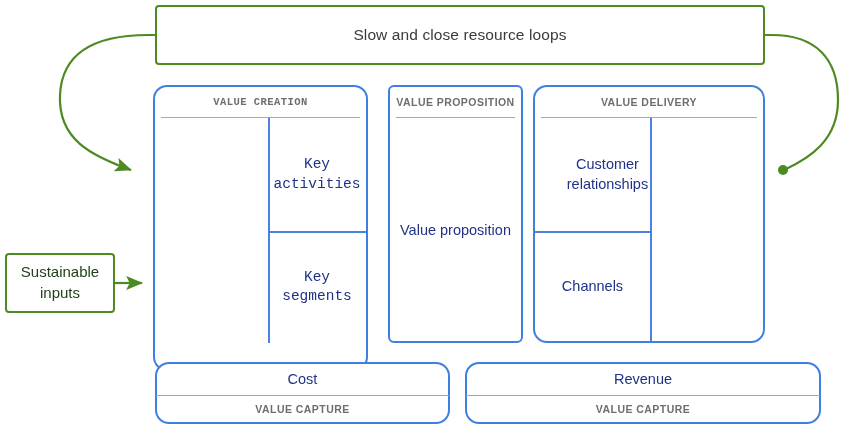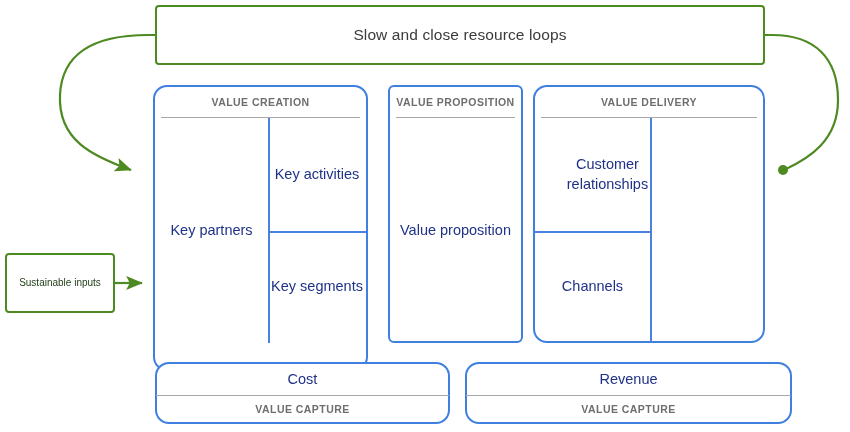--- a/index.html
+++ b/index.html
@@ -46,21 +46,21 @@
 
   
   .inputs-box {
     display: flex;
     align-items: center;
     justify-content: center;
     text-align: center;
   }
   .inputs-label {
     color: #22401A;
-    font-size: 10px;
+    font-size: 15px;
     line-height: 1.38;
   }
 
   
   .section-header {
     position: absolute;
     left: 0;
     right: 0;
     top: 0;
     height: 30px;
@@ -155,33 +155,30 @@
 <div id="canvas">
 
   <div class="rbox green-box loop-banner" style="left:155px; top:5px; width:610px; height:60px;">
     <span class="loop-banner-label">Slow and close resource loops</span>
   </div>
 
   <div class="rbox green-box inputs-box" style="left:5px; top:253px; width:110px; height:60px;">
     <span class="inputs-label">Sustainable inputs</span>
   </div>
 
-  <div class="rbox blue-box" style="left:153px; top:85px; width:215px; height:286px;">
+  <div class="rbox blue-box" style="left:153px; top:85px; width:215px; height:286px;font-family:Liberation Mono, monospace;">
 
     <div class="section-header">
       <span class="section-header-label">VALUE CREATION</span>
     </div>
     <div class="hrule" style="left:6px; right:6px; top:30px;"></div>
 
     <div class="vdiv" style="left:113px; top:31px; height:225px;"></div>
     <div class="hdiv" style="left:113px; right:0px; top:144px;"></div>
 
-    <div class="cell" style="left:0px; top:31px; width:113px; height:225px;">
-      <span class="cell-label">Key partners</span>
-    </div>
     <div class="cell" style="left:113px; top:31px; right:0px; height:113px;">
       <span class="cell-label">Key activities</span>
     </div>
     <div class="cell" style="left:113px; top:144px; right:0px; height:112px;">
       <span class="cell-label">Key segments</span>
     </div>
   </div>
 
   <div class="rbox blue-box" style="left:388px; top:85px; width:135px; height:258px;border-radius:6px;">
 
@@ -216,21 +213,21 @@
   <div class="rbox blue-box" style="left:155px; top:362px; width:295px; height:62px;">
     <div class="capture-title">
       <span class="capture-title-label">Cost</span>
     </div>
     <div class="hrule" style="left:-1px; right:-1px; top:31px;"></div>
     <div class="capture-sub">
       <span class="capture-sub-label">VALUE CAPTURE</span>
     </div>
   </div>
 
-  <div class="rbox blue-box" style="left:465px; top:362px; width:327px; height:62px;">
+  <div class="rbox blue-box" style="left:465px; top:362px; width:356px; height:62px;">
     <div class="capture-title">
       <span class="capture-title-label">Revenue</span>
     </div>
     <div class="hrule" style="left:-1px; right:-1px; top:31px;"></div>
     <div class="capture-sub">
       <span class="capture-sub-label">VALUE CAPTURE</span>
     </div>
   </div>
 
   <svg id="overlay" viewBox="0 0 850 432">

